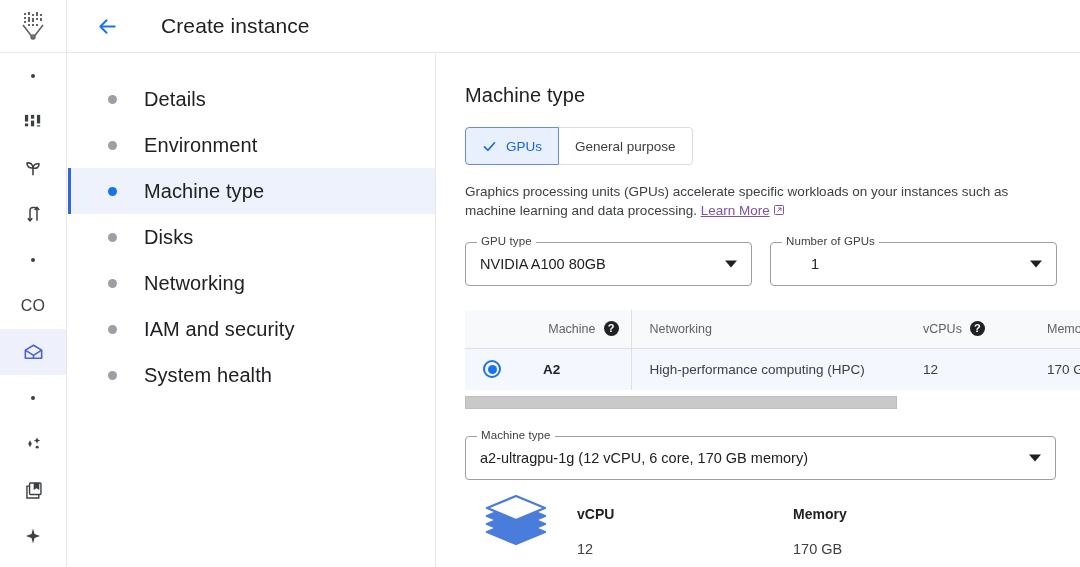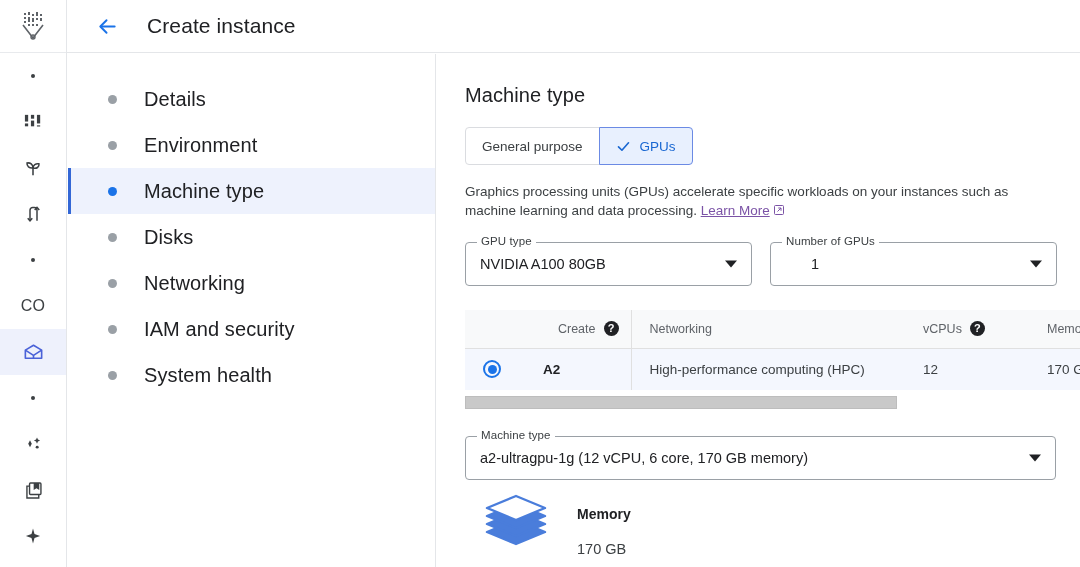--- a/index.html
+++ b/index.html
@@ -51,21 +51,21 @@
     background: #fff;
     border-bottom: 1px solid #e4e6e9;
     display: flex; align-items: center;
   }
   .back-btn {
     width: 40px; height: 40px; margin-left: 20px;
     display: flex; align-items: center; justify-content: center;
     border-radius: 50%; cursor: pointer;
   }
   .page-title {
-    margin-left: 20px;
+    margin-left: 34px;
     font-size: 21px; font-weight: 400; color: #202124;
     letter-spacing: .1px;
   }
 
   
   .steps {
     position: absolute; left: 68px; top: 54px;
     width: 368px; height: 513px;
     background: #fff;
     border-right: 1px solid #e4e6e9;
@@ -404,31 +404,31 @@
       <span class="step-bullet"></span>
       <span class="step-label">System health</span>
     </div>
   </div>
 
   <div class="main">
 
     <div class="section-title">Machine type</div>
 
     <div class="toggle-group">
-      <div class="toggle-btn">
-        <span>General purpose</span>
-      </div>
       <div class="toggle-btn selected">
         <span class="check-icon">
           <svg width="15" height="15" viewBox="0 0 24 24" fill="none" stroke="#1967d2" stroke-width="2.6" stroke-linecap="round" stroke-linejoin="round">
             <path d="M4 12.5 L9.5 18 L20 6"></path>
           </svg>
         </span>
         <span>GPUs</span>
       </div>
+      <div class="toggle-btn">
+        <span>General purpose</span>
+      </div>
     </div>
 
     <div class="helptext">
       <span>Graphics processing units (GPUs) accelerate specific workloads on your instances such as machine learning and data processing. </span><a class="learn-more"><span>Learn More</span></a><span class="ext-icon"><svg width="12" height="12" viewBox="0 0 24 24" fill="none" stroke="#7b53a6" stroke-width="2">
             <rect x="3" y="3" width="18" height="18" rx="2"></rect>
             <path d="M9 15 L16 8"></path>
             <path d="M10.5 8 H16 V13.5"></path>
           </svg></span>
     </div>
 
@@ -445,21 +445,21 @@
       </div>
     </div>
 
     <div class="table-wrap">
       <table class="series-table">
         <thead>
           <tr>
             <th class="col-radio"></th>
             <th class="col-series">
               <div class="th-inner th-series">
-                <span>Create</span>
+                <span>Machine</span>
                 <span class="help-dot">?</span>
               </div>
             </th>
             <th class="col-desc">
               <div class="th-inner th-desc">
                 <span>Networking</span>
               </div>
             </th>
             <th class="col-vcpu">
               <div class="th-inner th-vcpu">
@@ -522,19 +522,23 @@
         <svg width="74" height="74" viewBox="0 0 74 74">
           <g stroke="#4a7ddb" stroke-width="2.4" stroke-linejoin="round">
             <path d="M37 52 L8 40 L37 28 L66 40 Z" fill="#4a7ddb"></path>
             <path d="M37 44 L8 32 L37 20 L66 32 Z" fill="#4a7ddb"></path>
             <path d="M37 36 L8 24 L37 12 L66 24 Z" fill="#4a7ddb"></path>
             <path d="M37 28 L8 16 L37 4 L66 16 Z" fill="#ffffff"></path>
           </g>
         </svg>
       </div>
       <div class="spec-col">
+        <div class="spec-head">vCPU</div>
+        <div class="spec-val">12</div>
+      </div>
+      <div class="spec-col">
         <div class="spec-head">Memory</div>
         <div class="spec-val">170 GB</div>
       </div>
     </div>
 
   </div>
 </div>
 
 </body></html>

